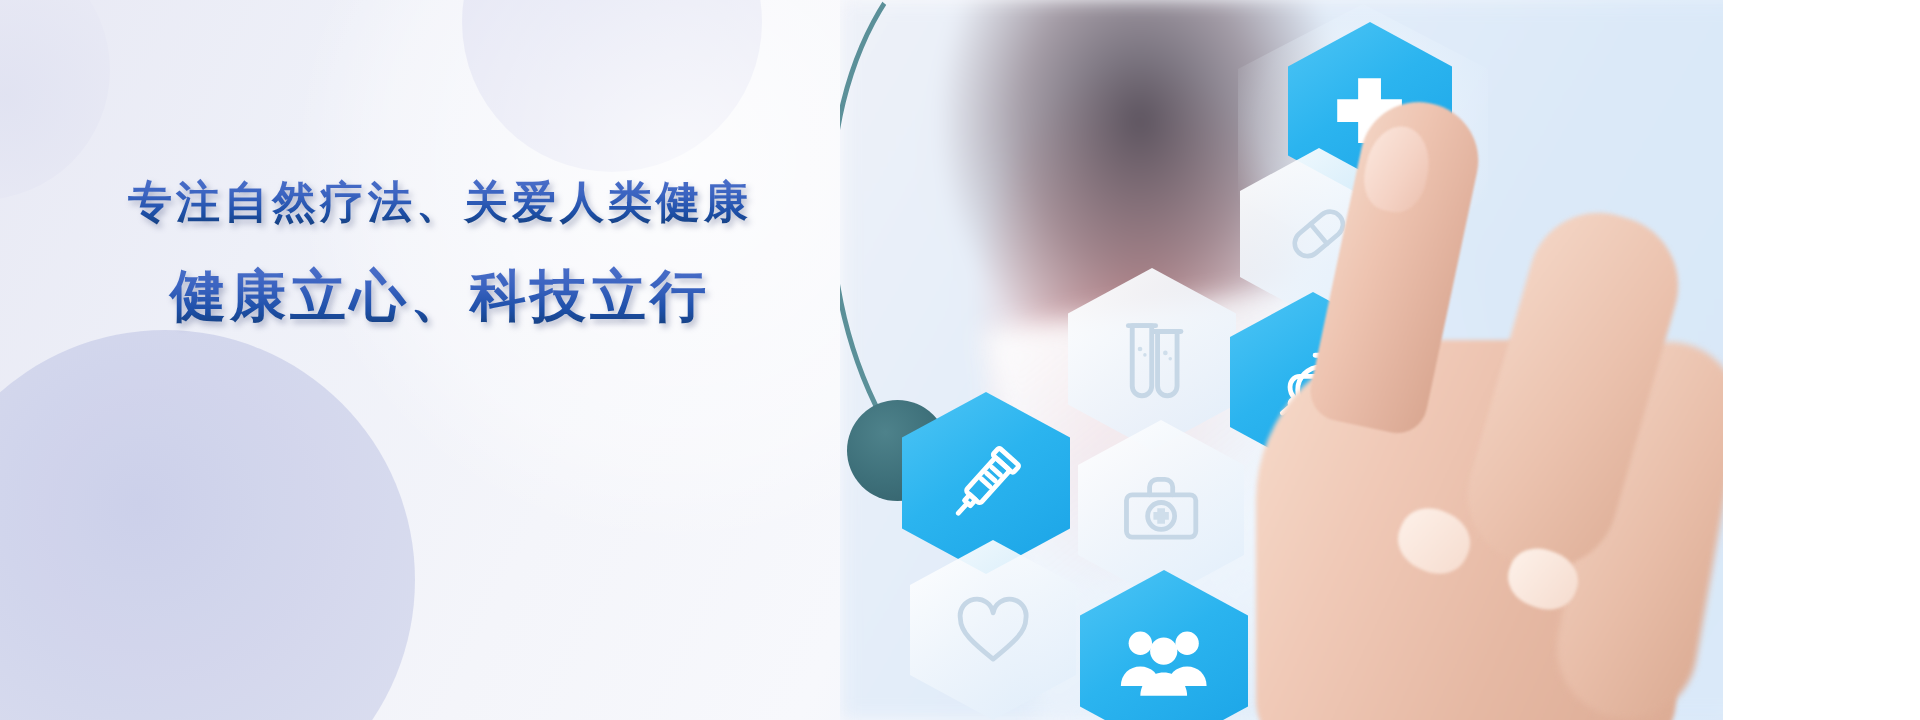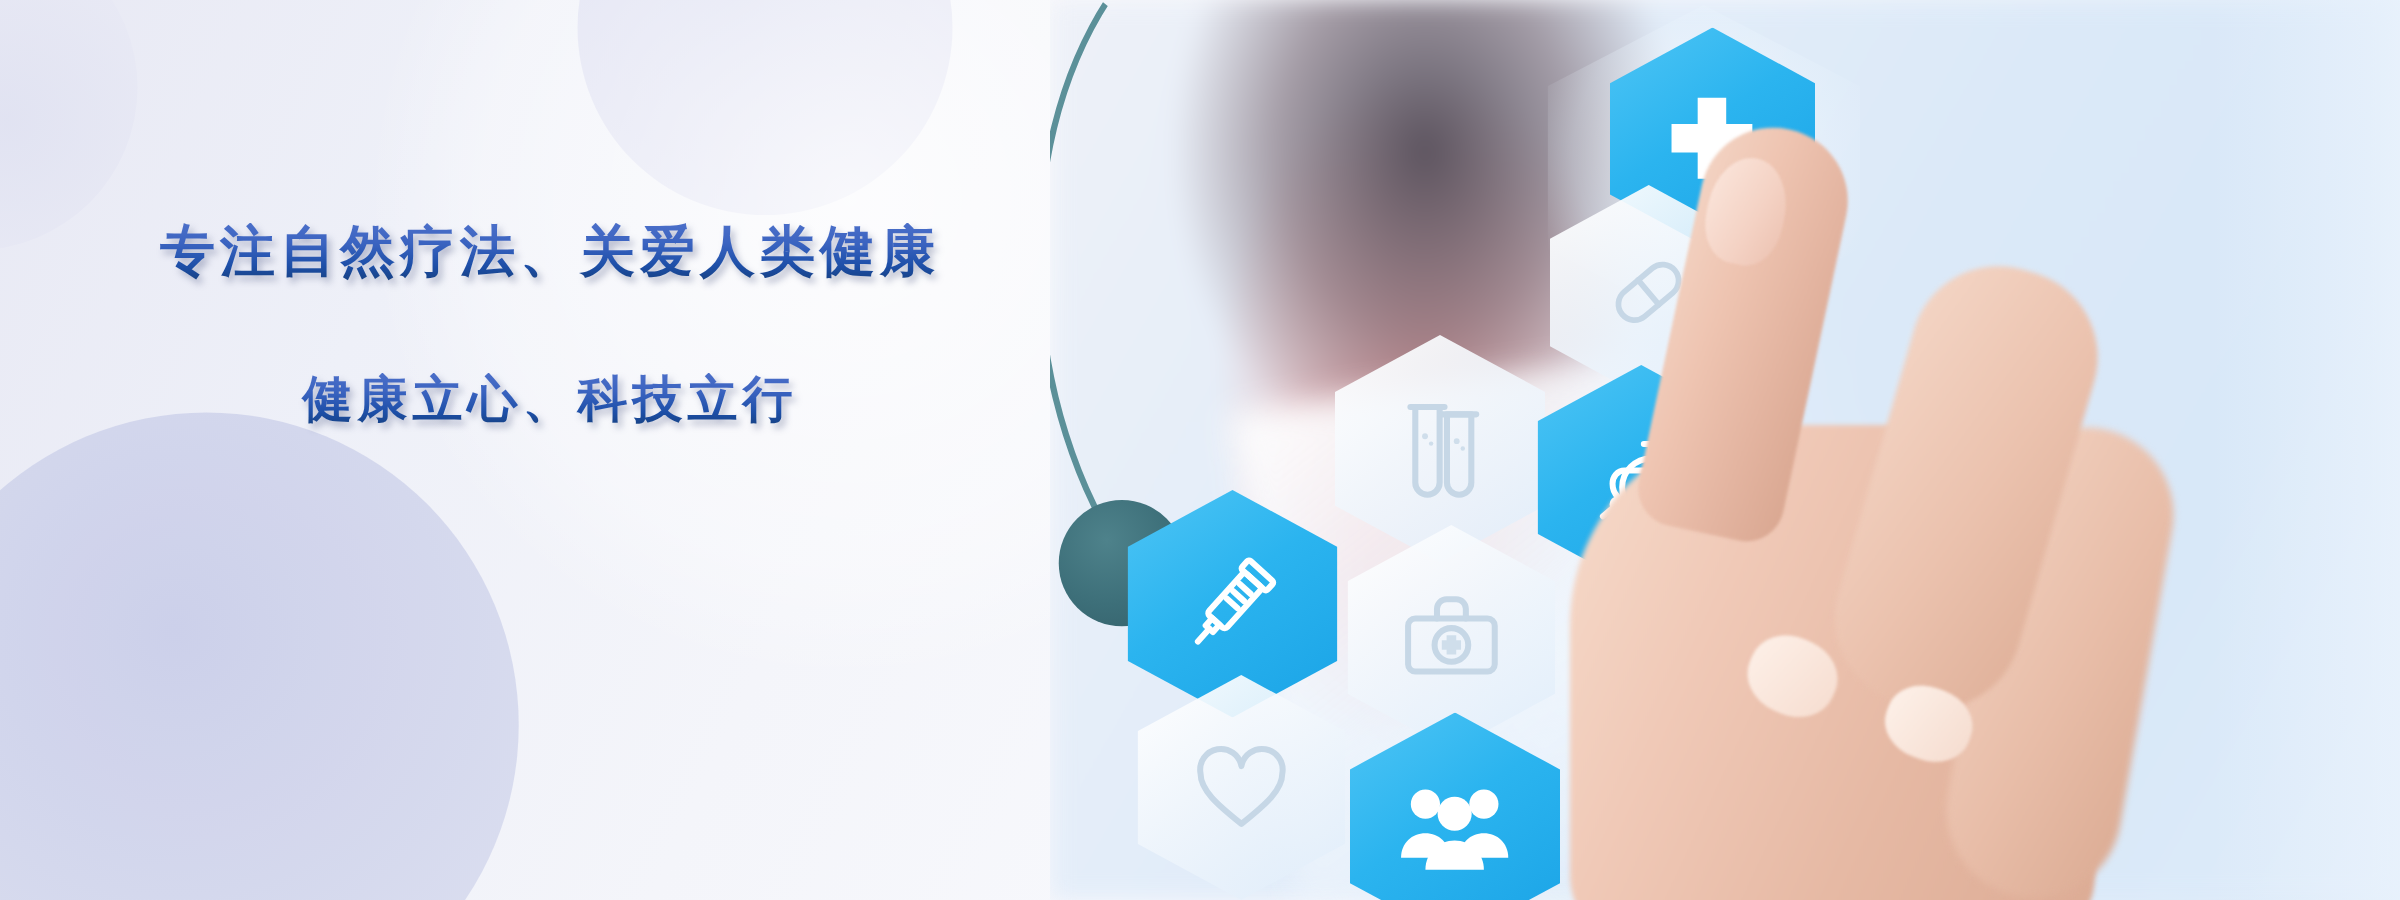--- a/index.html
+++ b/index.html
@@ -2,21 +2,21 @@
 <html><head>
 <meta charset="utf-8">
 <style>
   html,body{margin:0;padding:0;}
   body{
     width:1920px;height:720px;overflow:hidden;
     font-family:"Liberation Sans","DejaVu Sans",sans-serif;
     background:#ffffff;
   }
   .banner{
-    position:relative;width:1920px;height:720px;overflow:hidden;
+    position:relative;width:1723px;height:720px;overflow:hidden;
     background:
       linear-gradient(115deg,#e8e9f4 0%,#eef0f8 18%,#f4f5fa 38%,#f7f8fc 55%,#eef3fa 72%,#e3eefa 86%,#dbe9f8 100%);
   }
 
   
   .deco{position:absolute;border-radius:50%;pointer-events:none;}
   .deco-top{
     width:300px;height:300px;left:462px;top:-128px;
     background:radial-gradient(circle at 42% 40%, #d3d6ee 0%, #d8daef 55%, #dfe1f2 100%);
     opacity:.88;
@@ -48,21 +48,21 @@
     font-weight:bold;
     letter-spacing:4px;
     line-height:1.1;
     background:linear-gradient(180deg,#4c6fc9 0%,#3a63c0 35%,#1d4fa8 72%,#16407f 100%);
     -webkit-background-clip:text;background-clip:text;
     -webkit-text-fill-color:transparent;color:#23519f;
     filter:drop-shadow(3px 4px 3px rgba(90,100,140,.42));
     white-space:nowrap;
   }
   .line-1{font-size:44px;}
-  .line-2{font-size:40px;margin-top:72px;}
+  .line-2{font-size:56px;margin-top:39px;}
 
   
   .photo-zone{
     position:absolute;left:840px;top:0;width:1080px;height:720px;overflow:hidden;
   }
   .photo-bg{
     position:absolute;inset:0;
     background:
       radial-gradient(ellipse 260px 330px at 300px 120px, rgba(70,62,74,.86) 0%, rgba(110,90,100,.55) 45%, rgba(170,150,160,0) 78%),
       radial-gradient(ellipse 210px 300px at 300px 300px, rgba(223,150,150,.85) 0%, rgba(230,175,175,.5) 50%, rgba(235,200,200,0) 80%),

